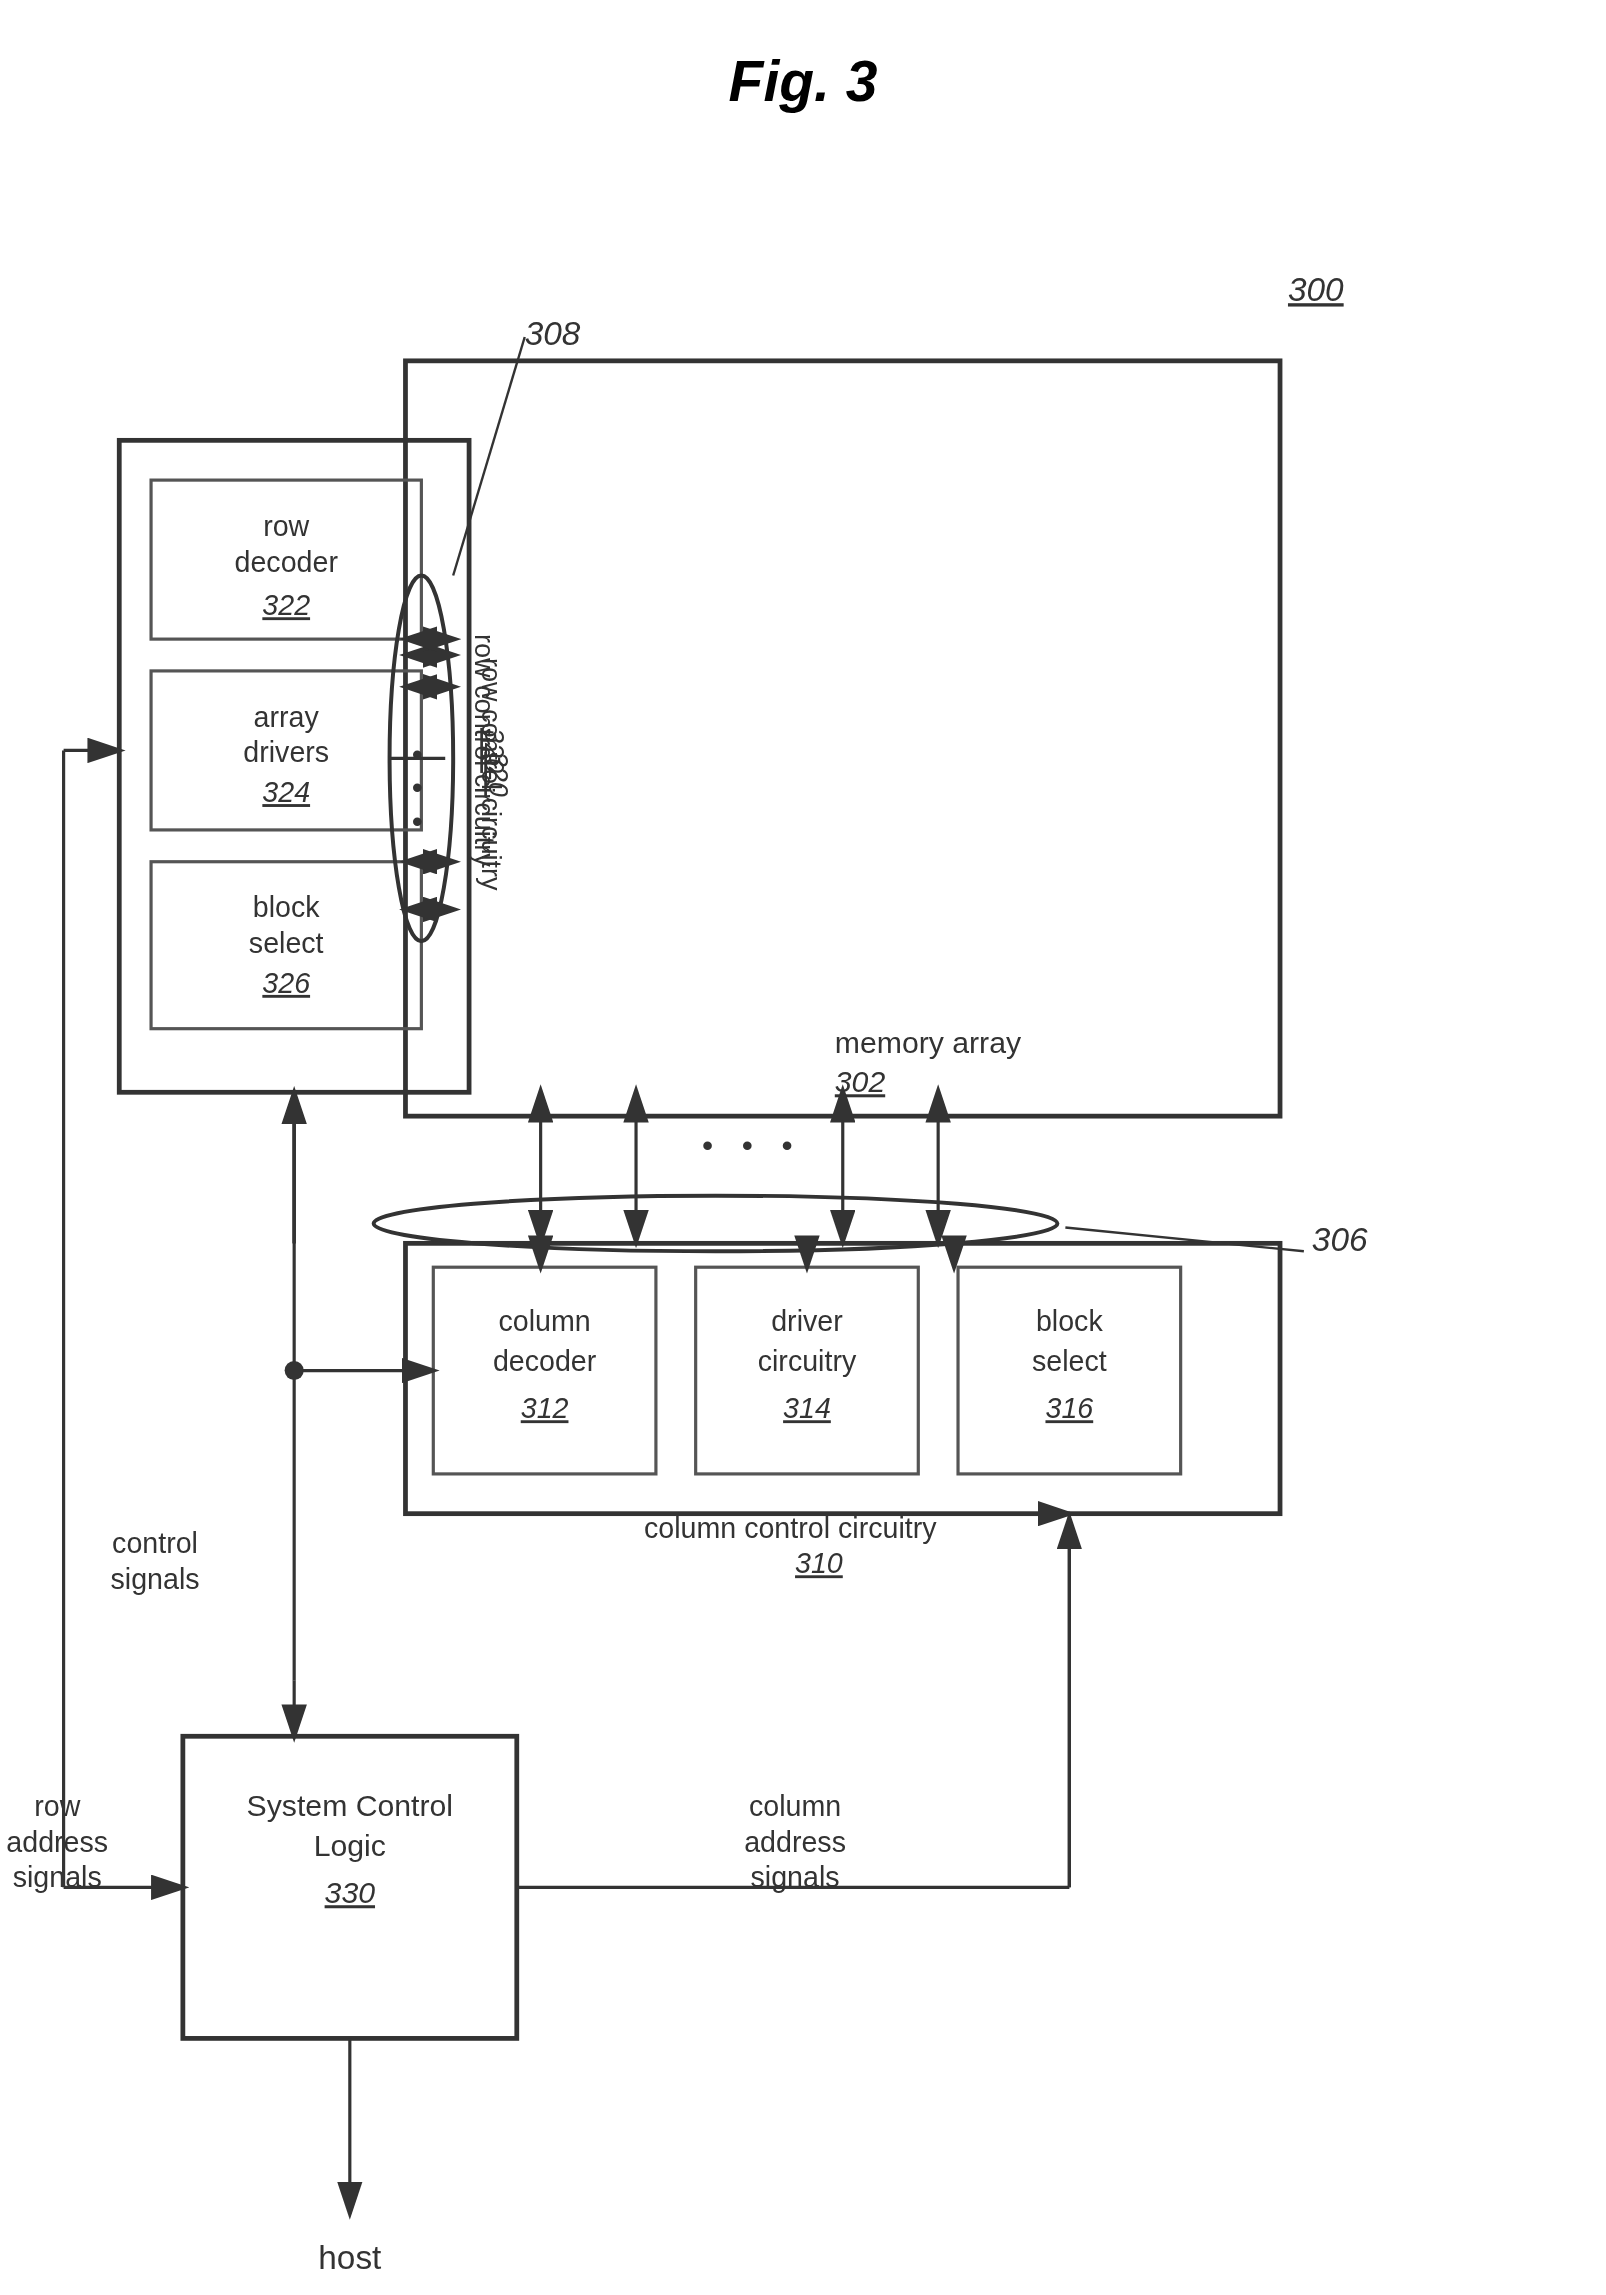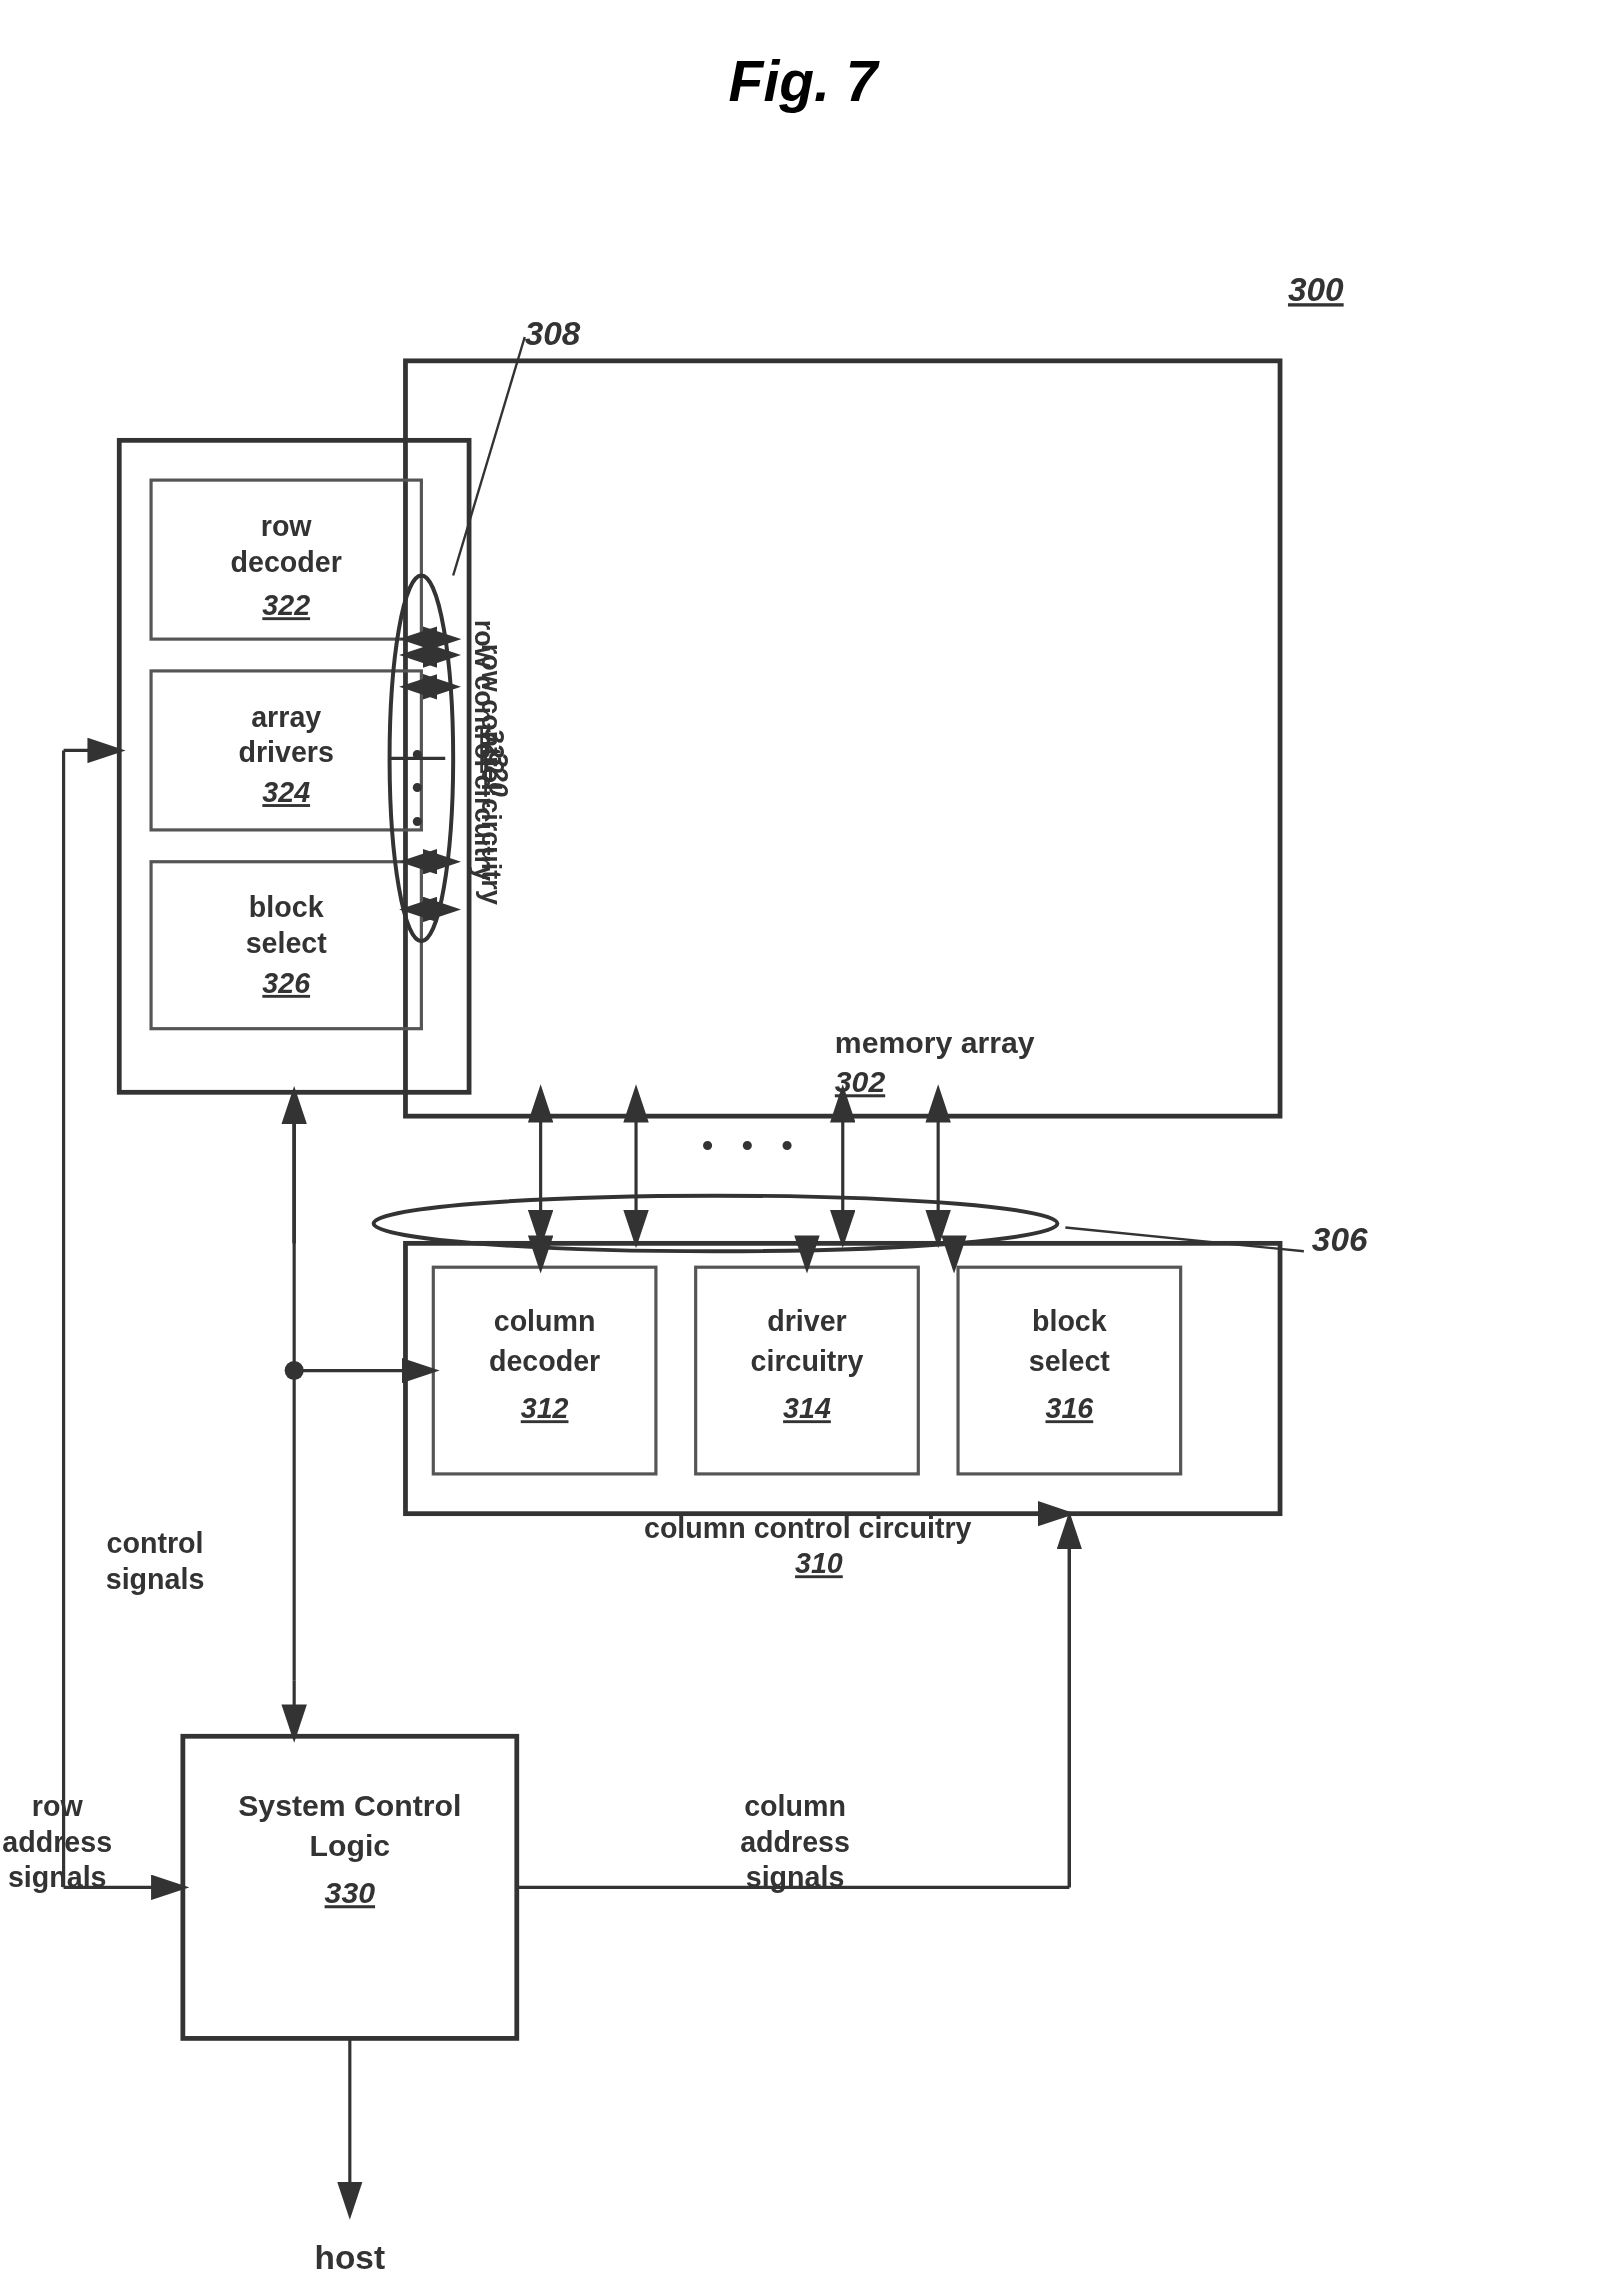--- a/index.html
+++ b/index.html
@@ -18,36 +18,35 @@
       font-style: italic;
       font-weight: bold;
       margin-top: 48px;
       margin-bottom: 32px;
     }
 
     .diagram-container {
       position: relative;
       width: 1606px;
       height: 2147px;
-      font-weight: bold;
     }
 
     svg.arrows {
       position: absolute;
       top: 0;
       left: 0;
       width: 1606px;
       height: 2147px;
       pointer-events: none;
     }
   </style>
 </head>
 <body>
 
-<div class="page-title">Fig. 7</div>
+<div class="page-title">Fig. 3</div>
 
 <div class="diagram-container">
 
   <svg class="arrows" xmlns="http://www.w3.org/2000/svg" viewBox="0 0 2020 2700" width="1606" height="2147">
     <defs>
       <marker id="arrowhead" markerWidth="12" markerHeight="8" refX="10" refY="4" orient="auto">
         <polygon points="0 0, 12 4, 0 8" fill="#333"></polygon>
       </marker>
       <marker id="arrowhead-rev" markerWidth="12" markerHeight="8" refX="2" refY="4" orient="auto">
         <polygon points="12 0, 0 4, 12 8" fill="#333"></polygon>

